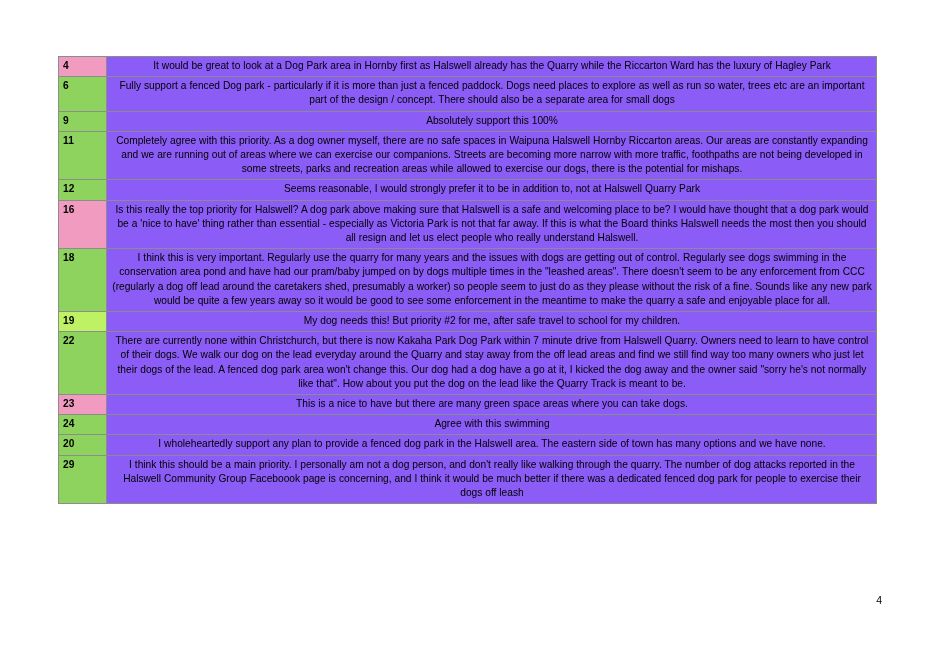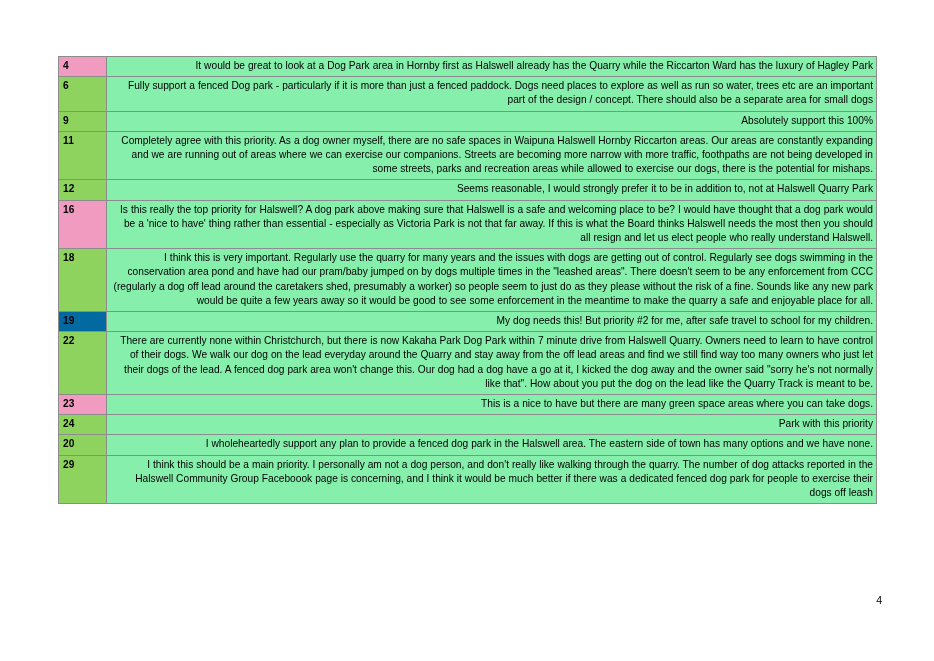--- a/index.html
+++ b/index.html
@@ -44,29 +44,29 @@
     padding: 2px 3px 3px 4px;
     box-sizing: border-box;
   }
   td.id-cell {
     font-weight: bold;
     font-size: 10.5px;
     padding-left: 7px;
     letter-spacing: 0.1px;
   }
   td.text-cell {
-    background: #86efac;
+    background: #8b5cf6;
     padding-left: 5px;
     padding-right: 4px;
-    text-align: right;
+    text-align: center;
     word-spacing: 0.1px;
   }
   .fill-green { background: #8ed35e; }
   .fill-pink  { background: #f29bc0; }
-  .fill-blue  { background: #0369a1; }
+  .fill-blue  { background: #bef264; }
   .page-number {
     position: absolute;
     right: 52px;
     top: 594px;
     font-size: 10.5px;
     line-height: 13px;
     color: #000000;
     font-family: "Liberation Sans", sans-serif;
   }
 </style>
@@ -117,21 +117,21 @@
           <tr>
             <td class="id-cell fill-green">22</td>
             <td class="text-cell">There are currently none within Christchurch, but there is now Kakaha Park Dog Park within 7 minute drive from Halswell Quarry. Owners need to learn to have control of their dogs. We walk our dog on the lead everyday around the Quarry and stay away from the off lead areas and find we still find way too many owners who just let their dogs of the lead. A fenced dog park area won't change this. Our dog had a dog have a go at it, I kicked the dog away and the owner said "sorry he's not normally like that". How about you put the dog on the lead like the Quarry Track is meant to be.</td>
           </tr>
           <tr>
             <td class="id-cell fill-pink">23</td>
             <td class="text-cell">This is a nice to have but there are many green space areas where you can take dogs.</td>
           </tr>
           <tr>
             <td class="id-cell fill-green">24</td>
-            <td class="text-cell">Park with this priority</td>
+            <td class="text-cell">Agree with this swimming</td>
           </tr>
           <tr>
             <td class="id-cell fill-green">20</td>
             <td class="text-cell">I wholeheartedly support any plan to provide a fenced dog park in the Halswell area. The eastern side of town has many options and we have none.</td>
           </tr>
           <tr>
             <td class="id-cell fill-green">29</td>
             <td class="text-cell">I think this should be a main priority. I personally am not a dog person, and don't really like walking through the quarry. The number of dog attacks reported in the Halswell Community Group Faceboook page is concerning, and I think it would be much better if there was a dedicated fenced dog park for people to exercise their dogs off leash</td>
           </tr>
         </tbody>

